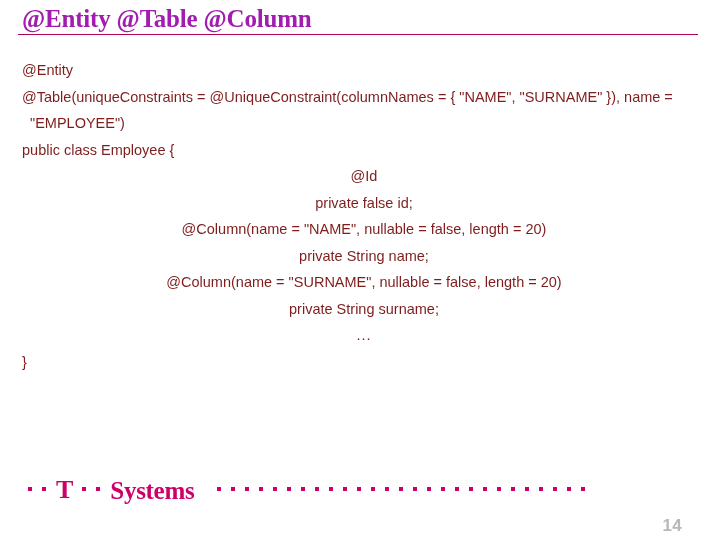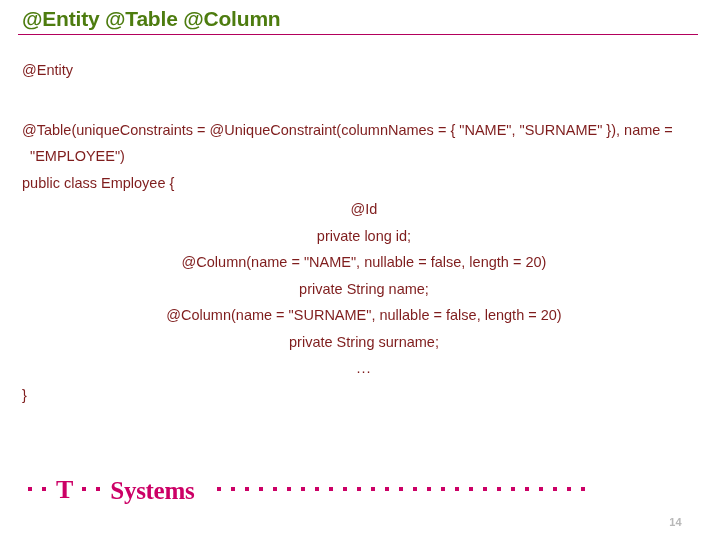--- a/index.html
+++ b/index.html
@@ -23,27 +23,28 @@
   }
 
   
   .title-block {
     position: absolute;
     left: 18px;
     top: 6px;
     width: 682px;
   }
   .slide-title {
-    font-size: 21px;
-    font-weight: bold;
-    color: #4d7c0f;
+    font-size: 25px;
+    font-weight: bold;
+    color: #a21caf;
     letter-spacing: -0.2px;
     line-height: 26px;
     white-space: nowrap;
     padding-left: 4px;
+    font-family: Liberation Serif, serif;
   }
   .title-rule {
     margin-top: 2px;
     height: 1px;
     background: #b3005c;
     width: 680px;
   }
 
   
   .content {
@@ -61,21 +62,20 @@
     padding: 0;
   }
   .code-line.indent-1 {
     padding-left: 16px;
     text-align: center;
   }
   
   .code-line.hanging {
     padding-left: 8px;
     text-indent: -8px;
-    margin-top: 33px;
   }
   .b { font-weight: normal; }
   .r { font-weight: normal; }
   .ellipsis {
     font-size: 14.5px;
     letter-spacing: 1px;
   }
 
   
   .footer {
@@ -124,42 +124,42 @@
   .trail-dots {
     display: flex;
     align-items: center;
   }
 
   
   .page-number {
     position: absolute;
     right: 38px;
     top: 516px;
-    font-size: 11px;
+    font-size: 17px;
     font-weight: bold;
     color: #b8b8b8;
     letter-spacing: 0.3px;
   }
 </style>
 </head>
 <body>
 
 <div class="slide">
 
   <div class="title-block">
     <div class="slide-title">@Entity @Table @Column</div>
     <div class="title-rule"></div>
   </div>
 
   <div class="content" id="code-block">
       <div class="code-line"><span class="r">@Entity</span></div>
       <div class="code-line hanging"><span class="r">@Table(uniqueConstraints = @UniqueConstraint(columnNames = { "NAME", "SURNAME" }), name = "EMPLOYEE")</span></div>
       <div class="code-line"><span class="b">public class Employee {</span></div>
       <div class="code-line indent-1"><span class="r">@Id</span></div>
-      <div class="code-line indent-1"><span class="b">private long id;</span></div>
+      <div class="code-line indent-1"><span class="b">private false id;</span></div>
       <div class="code-line indent-1"><span class="r">@Column(name = "NAME", nullable = </span><span class="b">false, length = 20)</span></div>
       <div class="code-line indent-1"><span class="b">private String name;</span></div>
       <div class="code-line indent-1"><span class="r">@Column(name = "SURNAME", nullable = </span><span class="b">false, length = 20)</span></div>
       <div class="code-line indent-1"><span class="b">private String surname;</span></div>
       <div class="code-line indent-1"><span class="r ellipsis">...</span></div>
       <div class="code-line"><span class="b">}</span></div>
     </div>
 
   <div class="footer">
     <div class="logo-row" id="logo-row">

